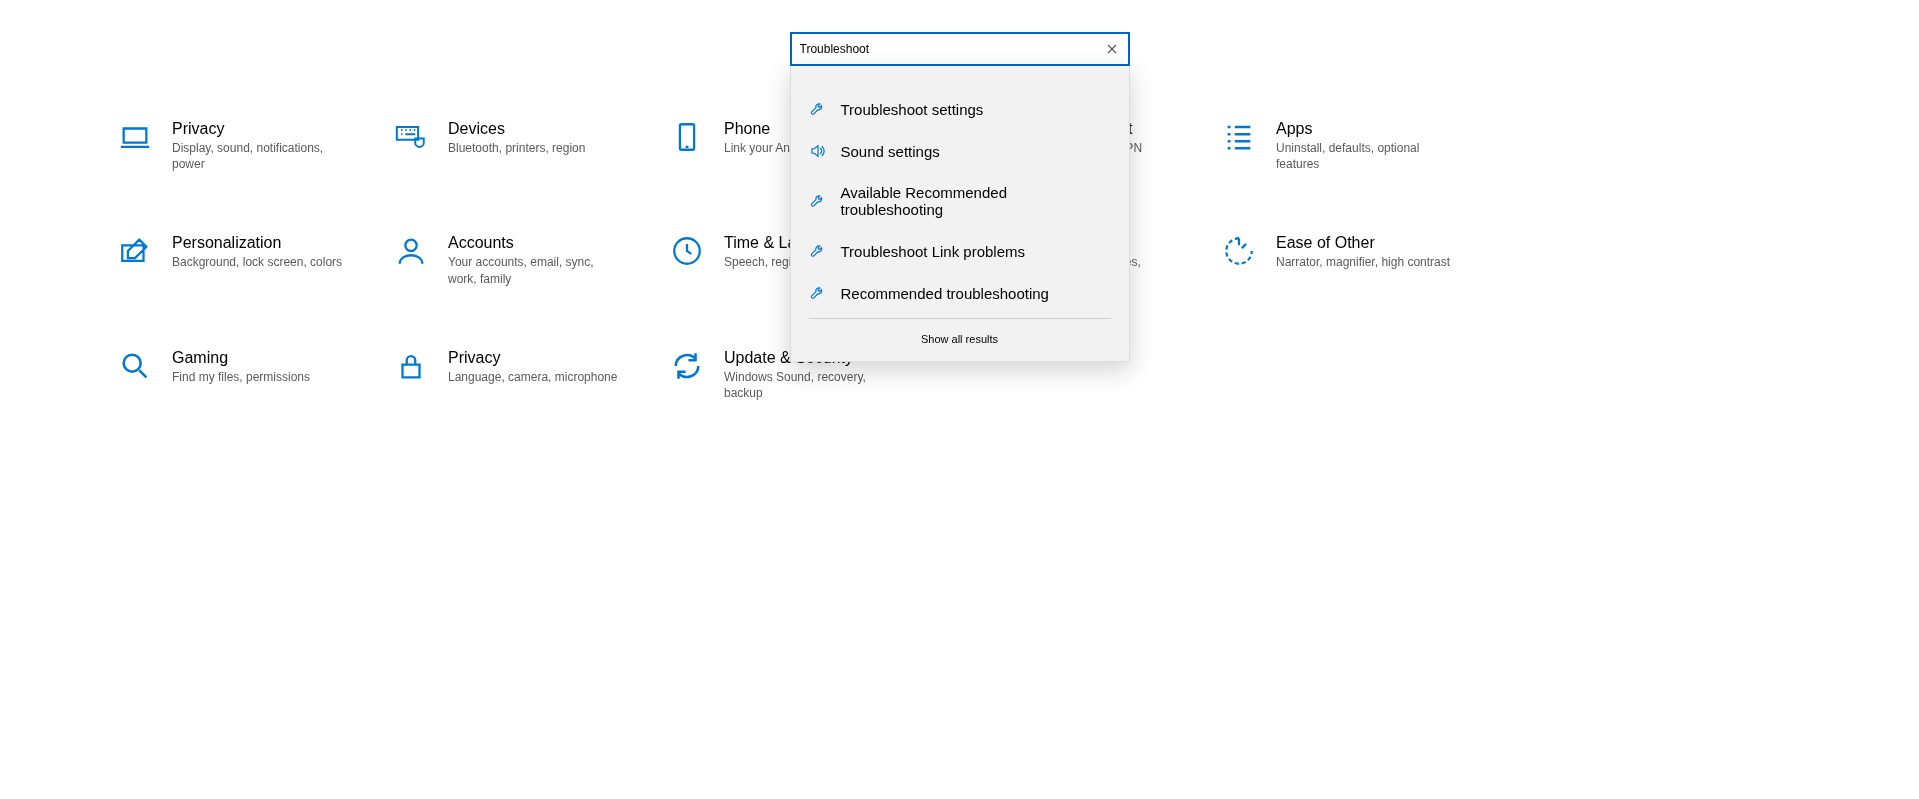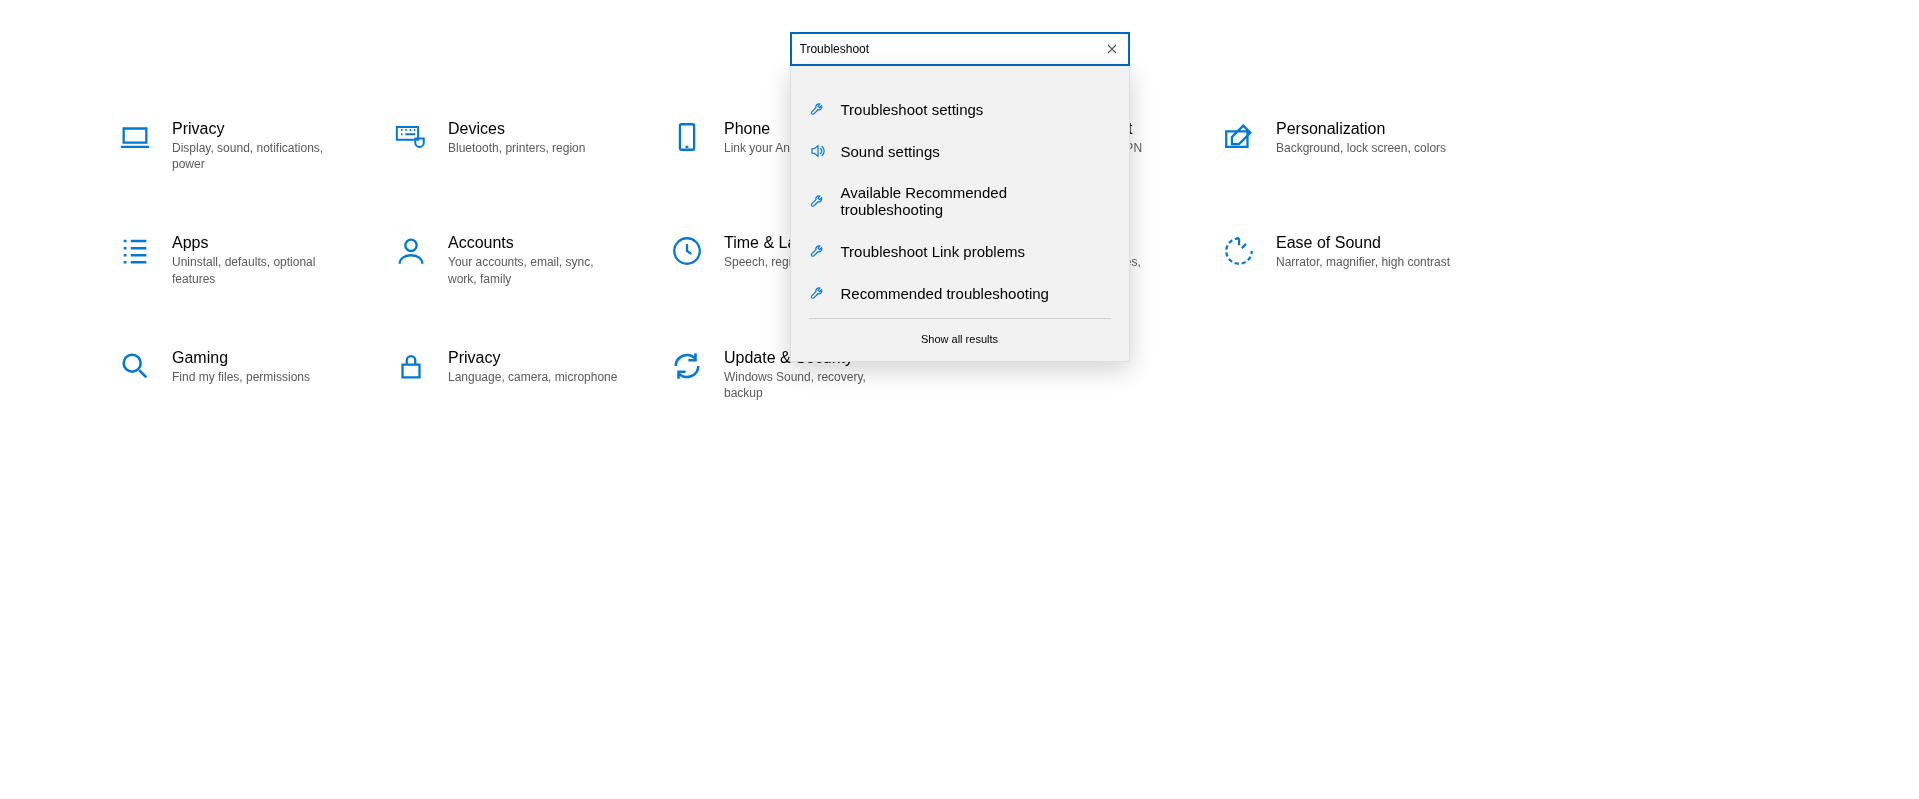--- a/index.html
+++ b/index.html
@@ -289,44 +289,44 @@
       </span>
     <div class="cat-text">
       <span class="cat-title">Network &amp; Internet</span>
       <span class="cat-sub">Wi-Fi, airplane mode, VPN</span>
     </div>
   </div>
 
   <div class="cat">
     <span class="cat-icon">
         <svg>
+          <use href="#ic-apps"></use>
+        </svg>
+      </span>
+    <div class="cat-text">
+      <span class="cat-title">Apps</span>
+      <span class="cat-sub">Uninstall, defaults, optional features</span>
+    </div>
+  </div>
+
+  <div class="cat">
+    <span class="cat-icon">
+        <svg>
           <use href="#ic-pen"></use>
         </svg>
       </span>
     <div class="cat-text">
       <span class="cat-title">Personalization</span>
       <span class="cat-sub">Background, lock screen, colors</span>
     </div>
   </div>
 
   <div class="cat">
     <span class="cat-icon">
         <svg>
-          <use href="#ic-apps"></use>
-        </svg>
-      </span>
-    <div class="cat-text">
-      <span class="cat-title">Apps</span>
-      <span class="cat-sub">Uninstall, defaults, optional features</span>
-    </div>
-  </div>
-
-  <div class="cat">
-    <span class="cat-icon">
-        <svg>
           <use href="#ic-person"></use>
         </svg>
       </span>
     <div class="cat-text">
       <span class="cat-title">Accounts</span>
       <span class="cat-sub">Your accounts, email, sync, work, family</span>
     </div>
   </div>
 
   <div class="cat">
@@ -353,21 +353,21 @@
     </div>
   </div>
 
   <div class="cat">
     <span class="cat-icon">
         <svg>
           <use href="#ic-ease"></use>
         </svg>
       </span>
     <div class="cat-text">
-      <span class="cat-title">Ease of Sound</span>
+      <span class="cat-title">Ease of Other</span>
       <span class="cat-sub">Narrator, magnifier, high contrast</span>
     </div>
   </div>
 
   <div class="cat">
     <span class="cat-icon">
         <svg>
           <use href="#ic-search"></use>
         </svg>
       </span>

